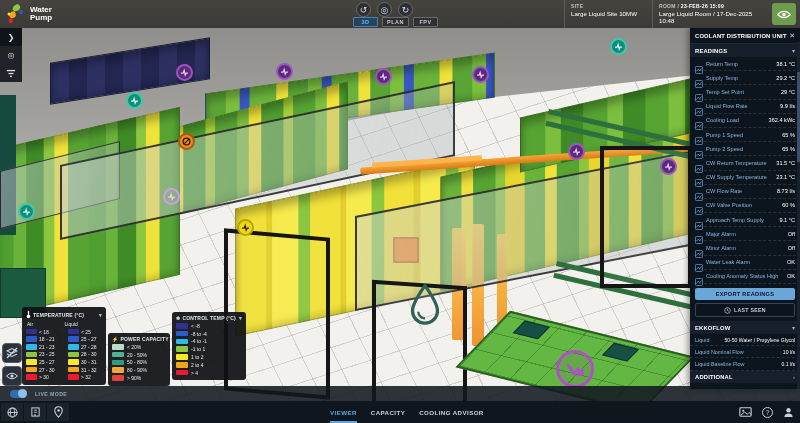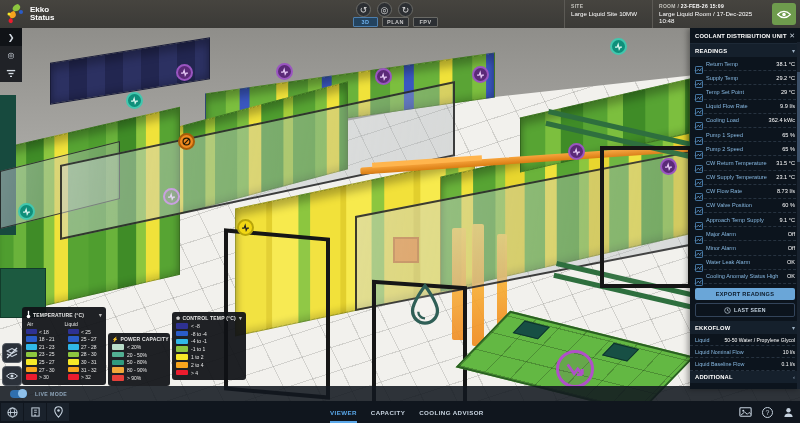--- a/index.html
+++ b/index.html
@@ -293,22 +293,22 @@
 <div class="topbar">
   <div class="logo">
     <svg width="20" height="22" viewBox="0 0 20 22">
       <path d="M12 1 C7 2 5 6 8 8 C12 9 15 6 14 3 Z" fill="#8dc63f"></path>
       <path d="M8 8 C3 9 2 13 5 15 C9 16 12 12 8 8 Z" fill="#f7a41d"></path>
       <path d="M5 15 C2 16 2 19 4 20 C7 21 8 17 5 15 Z" fill="#ec1c2e"></path>
       <circle cx="15" cy="9" r="2" fill="#2a5cc8"></circle>
       <circle cx="3" cy="11" r="1.5" fill="#f7e928"></circle>
     </svg>
     <div class="logo-text">
-      <div>Ekko</div>
-      <div>Status</div>
+      <div>Water</div>
+      <div>Pump</div>
     </div>
   </div>
 
   <div class="circs">
     <button class="circ">↺</button>
     <button class="circ">◎</button>
     <button class="circ">↻</button>
   </div>
   <div class="modes">
 

